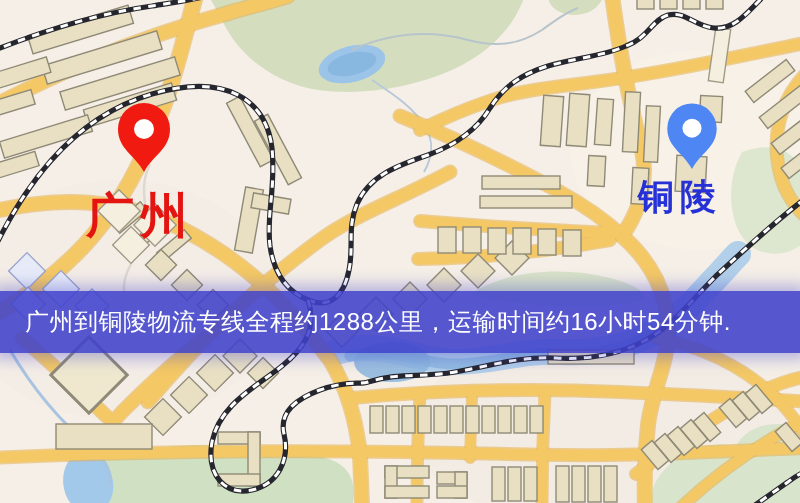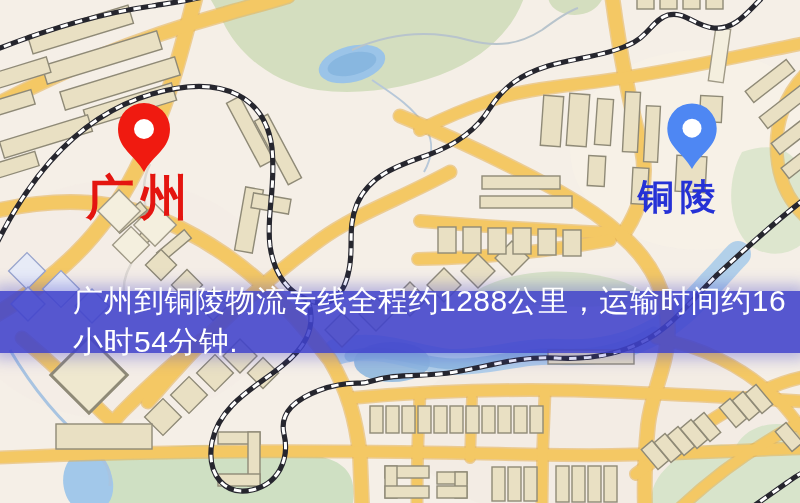--- a/index.html
+++ b/index.html
@@ -8,43 +8,42 @@
     font-family:"Liberation Sans","DejaVu Sans",sans-serif;
     background:var(--background,#f5efe7);
   }
   .map-svg{position:absolute;left:0;top:0;filter:blur(.7px) saturate(1.04);}
   .pin-svg{position:absolute;left:0;top:0;filter:blur(.35px);}
   .city-label{
     position:absolute;line-height:1;white-space:nowrap;
     filter:blur(.3px);pointer-events:none;
   }
   .city-label.origin{
-    left:86px;top:174px;
+    left:86px;top:192px;
     font-family:Liberation Sans, sans-serif;
     font-size:48px;font-weight:600;letter-spacing:6px;
     color:var(--origin-label,#e41510);
   }
   .city-label.dest{
     left:638px;top:179px;
     font-family:"Liberation Sans","DejaVu Sans",sans-serif;
     font-size:36px;font-weight:700;letter-spacing:6px;
     color:var(--destination-label,#2531d6);
   }
   .banner{
     position:absolute;left:0;right:0;top:291px;height:62px;
     background:var(--banner-bg,rgba(64,66,204,.88));
     box-shadow:0 0 14px 6px rgba(64,66,204,.35);
     display:flex;align-items:center;
     padding-left:25px;box-sizing:border-box;
   }
   .banner-text{
     color:var(--banner-text,#fff);
-    font-size:30px;letter-spacing:.5px;
+    font-size:24px;letter-spacing:.5px;
     filter:blur(.3px);
-    margin-left:48px;
   }
   .bldg{fill:var(--building-fill,#e9e0c4);stroke:var(--building-stroke,#8f8a78);stroke-width:1.4;}
   .bldg.L{fill:#f4efdf;stroke:#a09a88;}
   .bldg.P{fill:#e7ebf7;stroke:#9aa6cc;}
   .bldg.B{fill:#efe8d0;stroke:#8f8a78;stroke-width:3;}
   .road-casing{fill:none;stroke:var(--road-casing,#e2ae52);stroke-linecap:round;stroke-linejoin:round;opacity:.55;}
   .road-fill{fill:none;stroke:var(--road-fill,#f2c868);stroke-linecap:round;stroke-linejoin:round;}
   .rail-dark{fill:none;stroke:var(--railway-dark,#26262e);stroke-width:5.2;stroke-linecap:round;}
   .rail-light{fill:none;stroke:var(--railway-light,#fff);stroke-width:3;stroke-dasharray:7.5 7.5;}
   .park{fill:var(--park,#d4dec0);stroke:none;}

